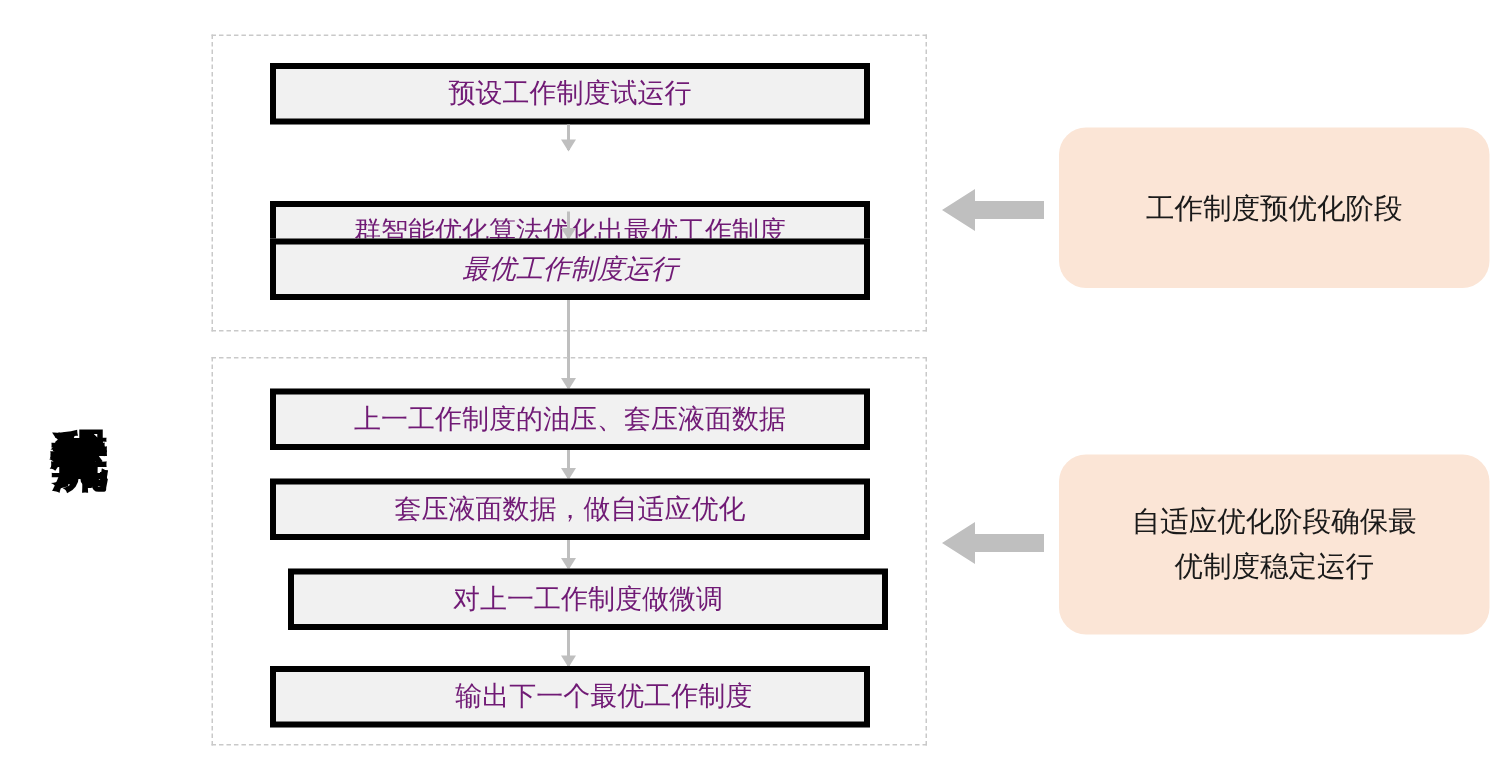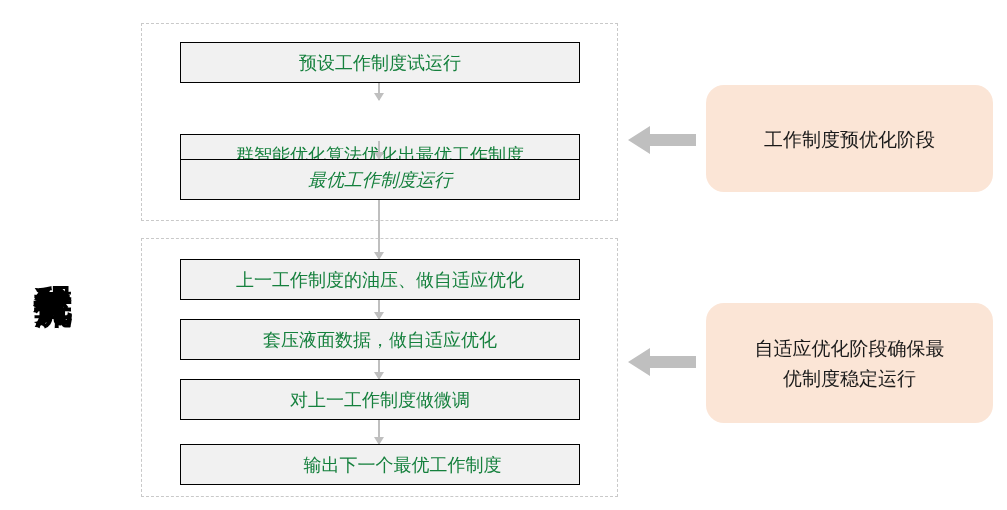--- a/index.html
+++ b/index.html
@@ -45,41 +45,41 @@
     background: transparent;
   }
   #group-1 { left: 141px; top: 23px;  width: 477px; height: 198px; }
   #group-2 { left: 141px; top: 238px; width: 477px; height: 259px; }
 
   
   .pbox {
     position: absolute;
     box-sizing: border-box;
     background: #f1f1f1;
-    border: 1px solid #000000;
+    border: 4px solid #000000;
     display: flex;
     align-items: center;
     justify-content: center;
     font-size: 18px;
     line-height: 1;
-    color: #15803d;
+    color: #701a75;
     white-space: nowrap;
     left: 180px;
     width: 400px;
     height: 41px;
   }
 
   
   #pbox-1 { top: 42px; }
   #pbox-2 { top: 100px; margin-top: 34px; }
   #pbox-3 { top: 159px; font-style: italic; }
   
   #pbox-4 { top: 259px; }
   #pbox-5 { top: 319px; }
-  #pbox-6 { top: 379px; }
+  #pbox-6 { top: 379px; margin-left: 12px; }
   #pbox-7 { top: 444px; padding-left: 45px; }
 
   
   .conn {
     position: absolute;
     left: 378px;
     width: 2px;
     background: #bfbfbf;
   }
   .conn::after {
@@ -151,21 +151,21 @@
   <div class="pbox" id="pbox-2">群智能优化算法优化出最优工作制度</div>
 
   <div class="conn" id="conn-2"></div>
 
   <div class="pbox" id="pbox-3">最优工作制度运行</div>
 
   <div class="conn" id="conn-3"></div>
 
   <div class="group" id="group-2"></div>
 
-  <div class="pbox" id="pbox-4">上一工作制度的油压、做自适应优化</div>
+  <div class="pbox" id="pbox-4">上一工作制度的油压、套压液面数据</div>
 
   <div class="conn" id="conn-4"></div>
 
   <div class="pbox" id="pbox-5">套压液面数据，做自适应优化</div>
 
   <div class="conn" id="conn-5"></div>
 
   <div class="pbox" id="pbox-6">对上一工作制度做微调</div>
 
   <div class="conn" id="conn-6"></div>

